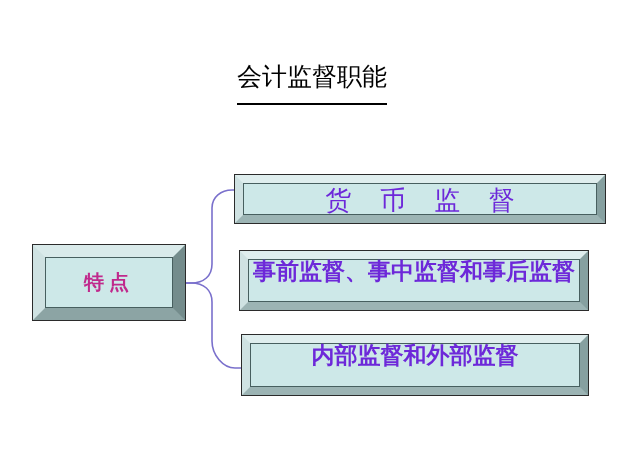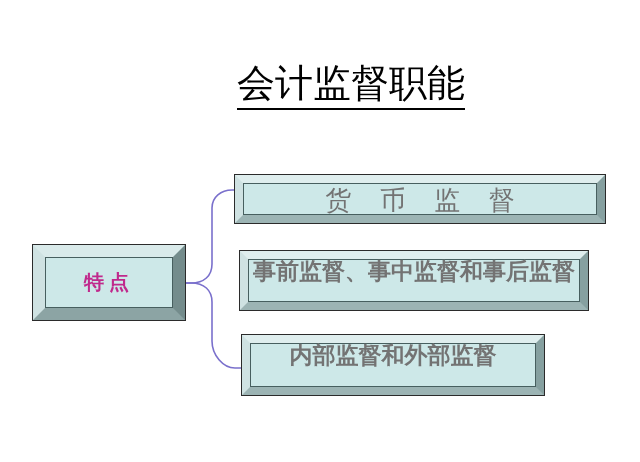--- a/index.html
+++ b/index.html
@@ -9,27 +9,27 @@
     height: 462px;
     background: #ffffff;
     overflow: hidden;
     font-family: "Liberation Sans", sans-serif;
   }
   .title {
     position: absolute;
     left: 237px;
     top: 62px;
     margin: 0;
-    font-size: 38px;
+    font-size: 25px;
     font-weight: 500;
     color: #000000;
     letter-spacing: 0px;
     line-height: 1.12;
     border-bottom: 2px solid #000000;
-    padding-bottom: 3px;
+    padding-bottom: 13px;
     font-family: "Liberation Sans", sans-serif;
     white-space: nowrap;
   }
   .connectors {
     position: absolute;
     left: 0; top: 0;
     width: 640px; height: 462px;
   }
   .connectors path {
     fill: none;
@@ -69,26 +69,26 @@
     width: 370px; height: 48px;
     align-items: center;
   }
   .b2 {
     left: 240px; top: 251px;
     width: 348px; height: 59px;
     align-items: flex-start;
   }
   .b3 {
     left: 242px; top: 335px;
-    width: 302px; height: 60px;
+    width: 346px; height: 60px;
     align-items: flex-start;
   }
   .branch-label {
     font-family: "Liberation Serif", serif;
-    color: #737373;
+    color: #6d28d9;
     white-space: nowrap;
     line-height: 1.15;
   }
   .b1 .branch-label {
     font-size: 26px;
     font-weight: 500;
     word-spacing: 22px;
     padding-top: 4px;
   }
   .b2 .branch-label, .b3 .branch-label {

